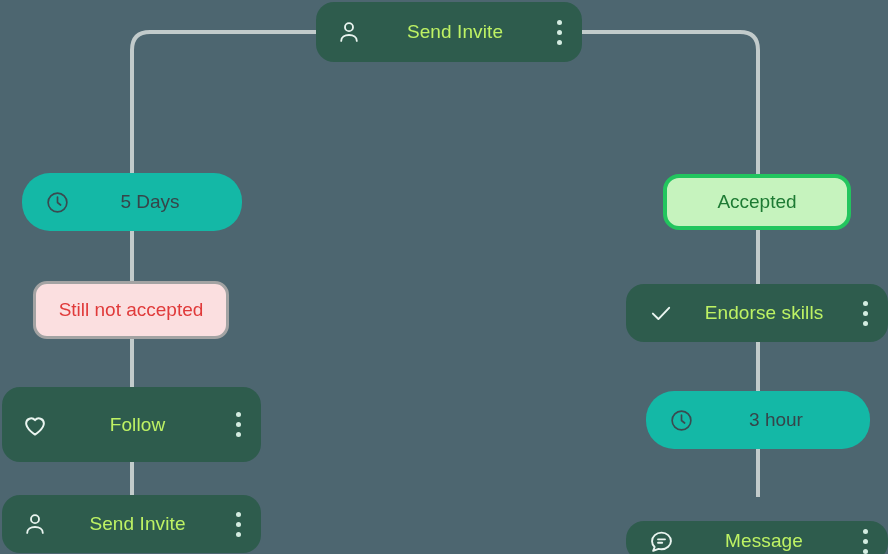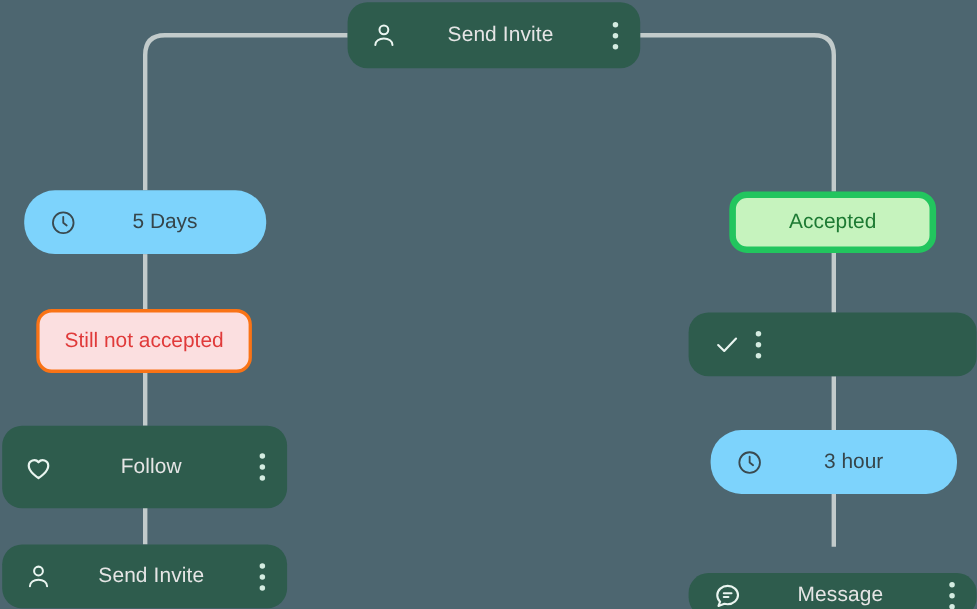--- a/index.html
+++ b/index.html
@@ -45,55 +45,55 @@
     border-radius: 16px;
   }
 
   
   .node.action {
     background: #2e5c4d;
     color: #eef7f3;
     border-radius: 18px;
   }
   .node.action .label {
-    color: #e5e5e5;
+    color: #bef264;
     font-size: 19px;
     font-weight: 400;
     letter-spacing: 0.1px;
   }
 
   
   .node.delay {
-    background: #7dd3fc;
+    background: #14b8a6;
     color: #31403f;
     border-radius: 28px;
   }
   .node.delay .label {
     color: #36454a;
     font-size: 19px;
     font-weight: 400;
   }
 
   
   .node.cond-yes {
     background: #c6f3be;
-    border: 6px solid #22c55e;
+    border: 4px solid #22c55e;
     border-radius: 16px;
     justify-content: center;
   }
   .node.cond-yes .label {
     color: #1d7a33;
     font-size: 19px;
     font-weight: 400;
   }
 
   
   .node.cond-no {
     background: #fbdfe0;
-    border: 3px solid #f97316;
+    border: 3px solid #a3a3a3;
     border-radius: 14px;
     justify-content: center;
   }
   .node.cond-no .label {
     color: #e03a3a;
     font-size: 19px;
     font-weight: 400;
   }
 
   .node-icon {
@@ -225,20 +225,21 @@
   <div class="node cond-yes" id="node-cond-yes">
     <span class="label">Accepted</span>
   </div>
 
   <div class="node action" id="node-endorse">
     <span class="node-icon">
       <svg width="26" height="26" viewBox="0 0 24 24" fill="none" stroke="#eaf5f0" stroke-width="1.8" stroke-linecap="round" stroke-linejoin="round">
         <path d="M4.5 12.6 L9.6 17.6 L19.5 7.2"></path>
       </svg>
     </span>
+    <span class="label">Endorse skills</span>
     <span class="kebab">
         <i></i>
         <i></i>
         <i></i>
       </span>
   </div>
 
   <div class="node delay" id="node-delay-right">
     <span class="node-icon">
       <svg width="25" height="25" viewBox="0 0 24 24" fill="none" stroke="#3a4a50" stroke-width="1.6" stroke-linecap="round" stroke-linejoin="round">

